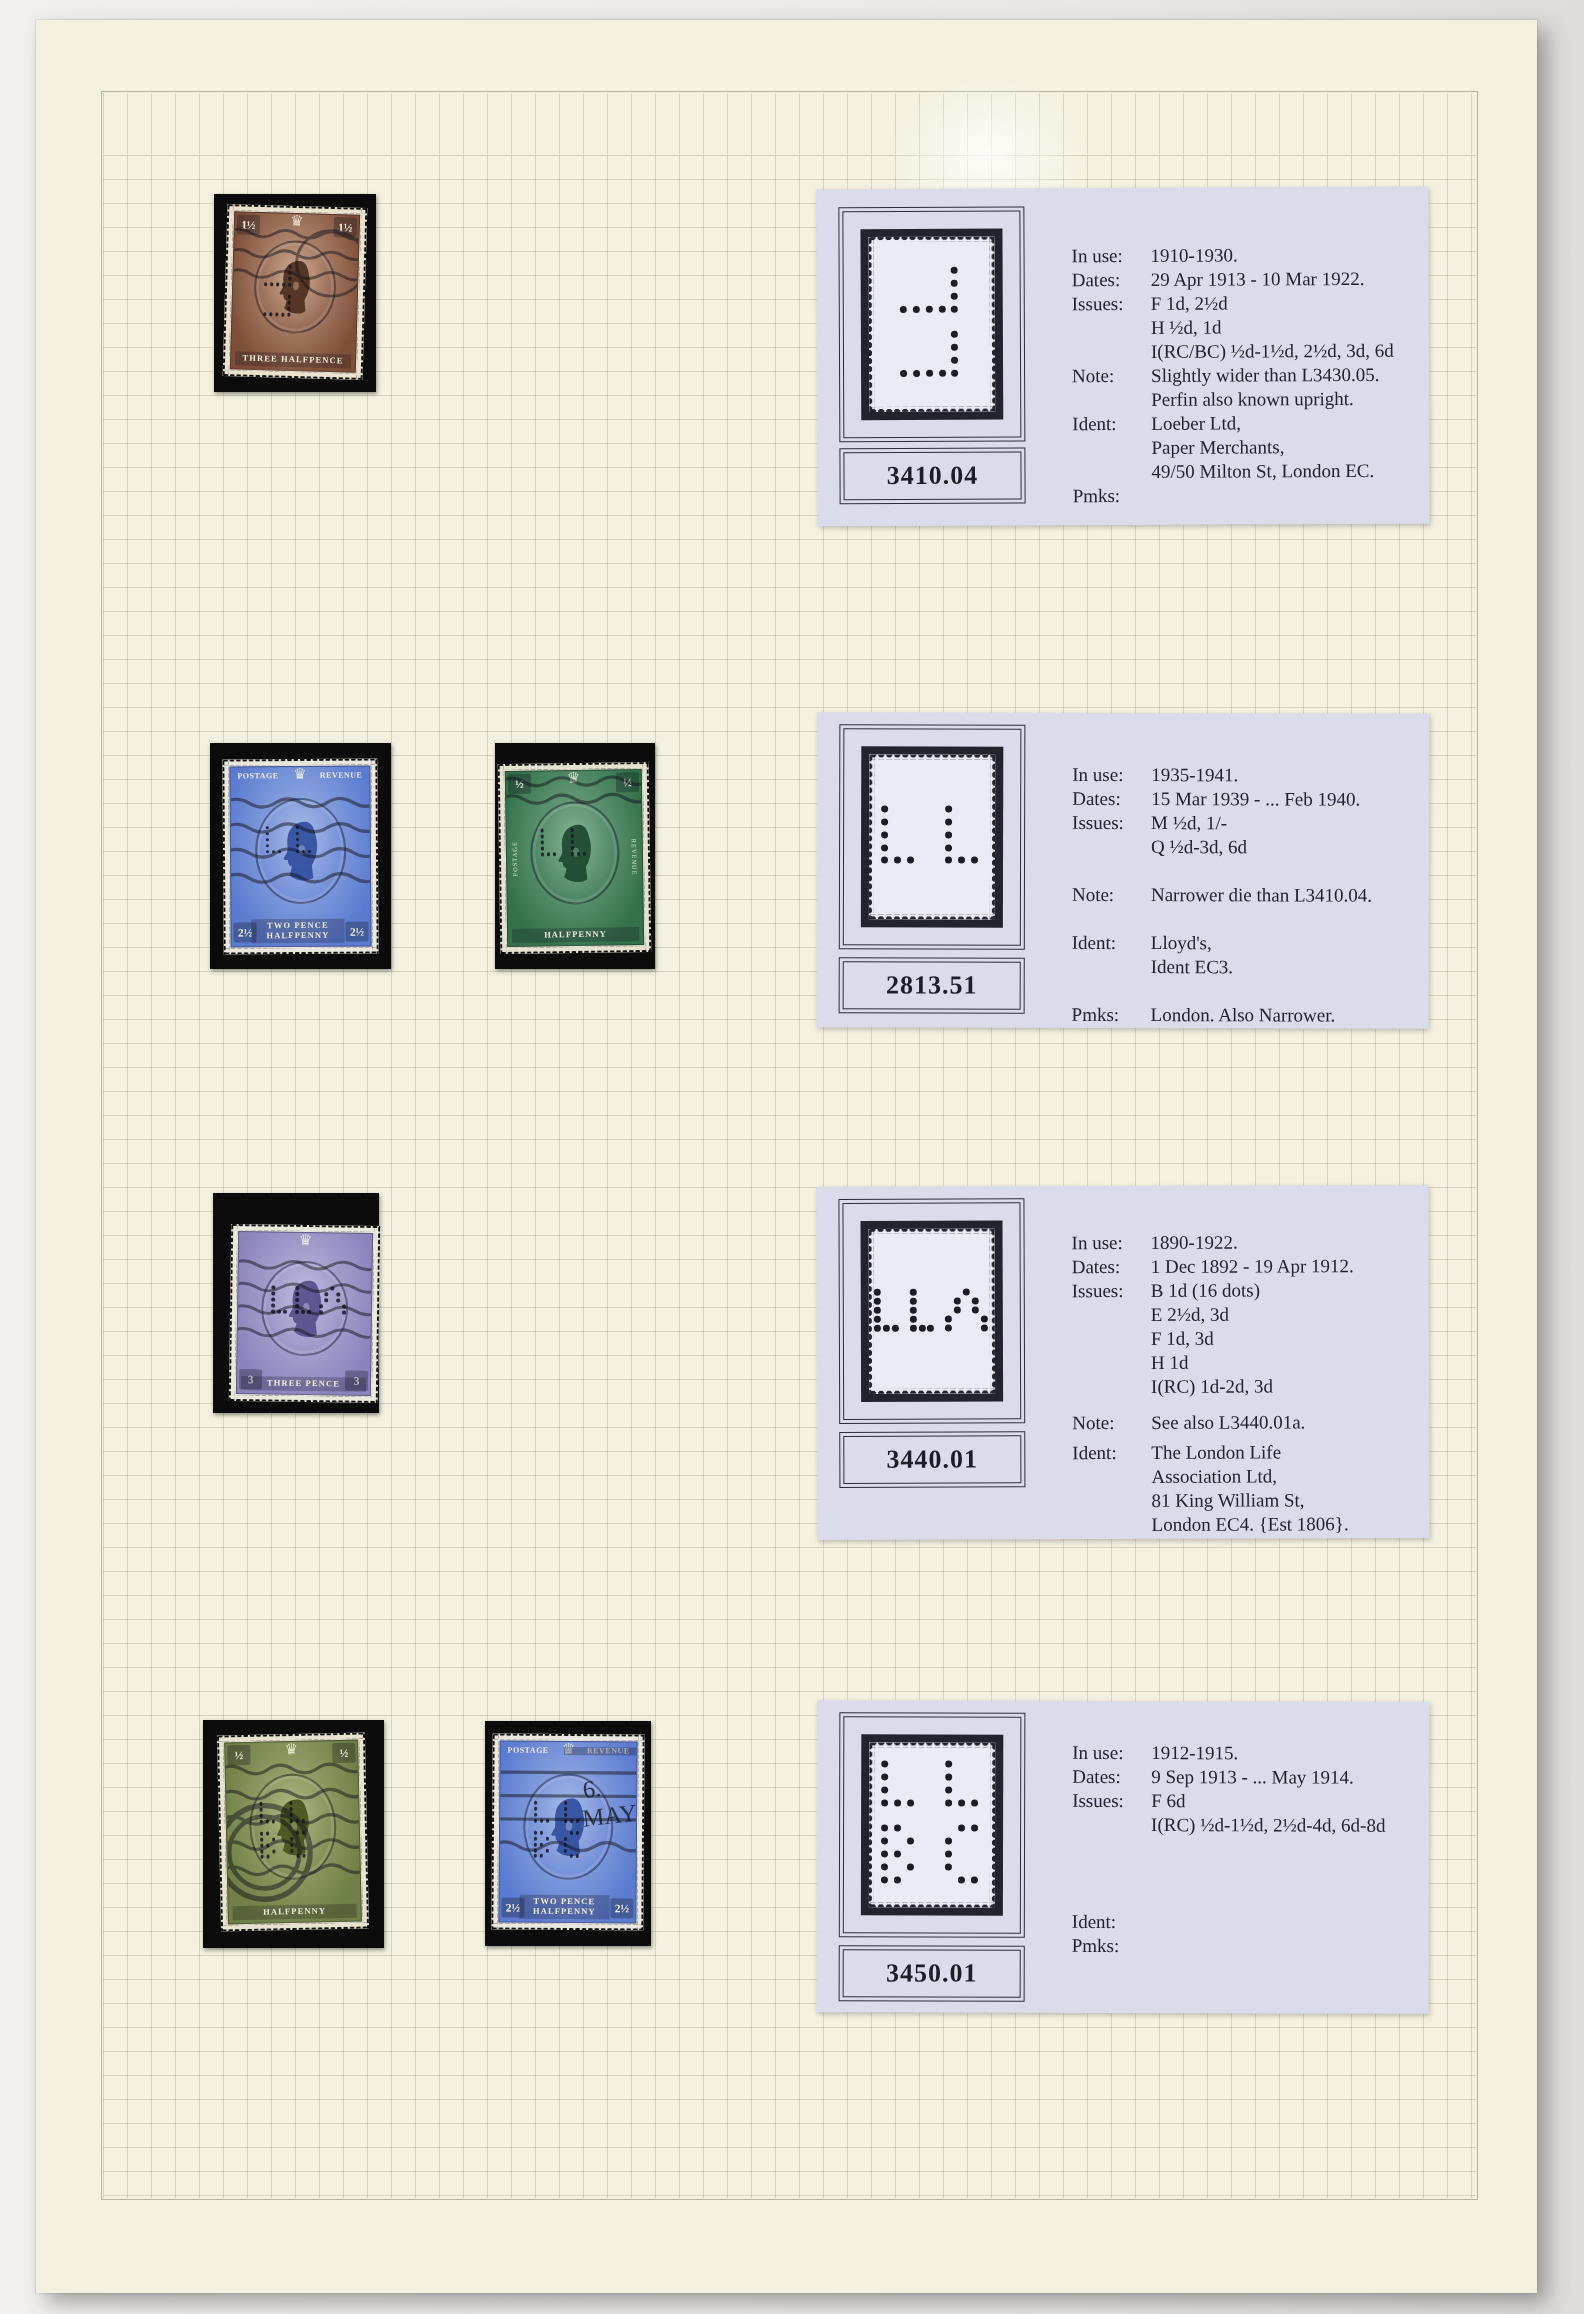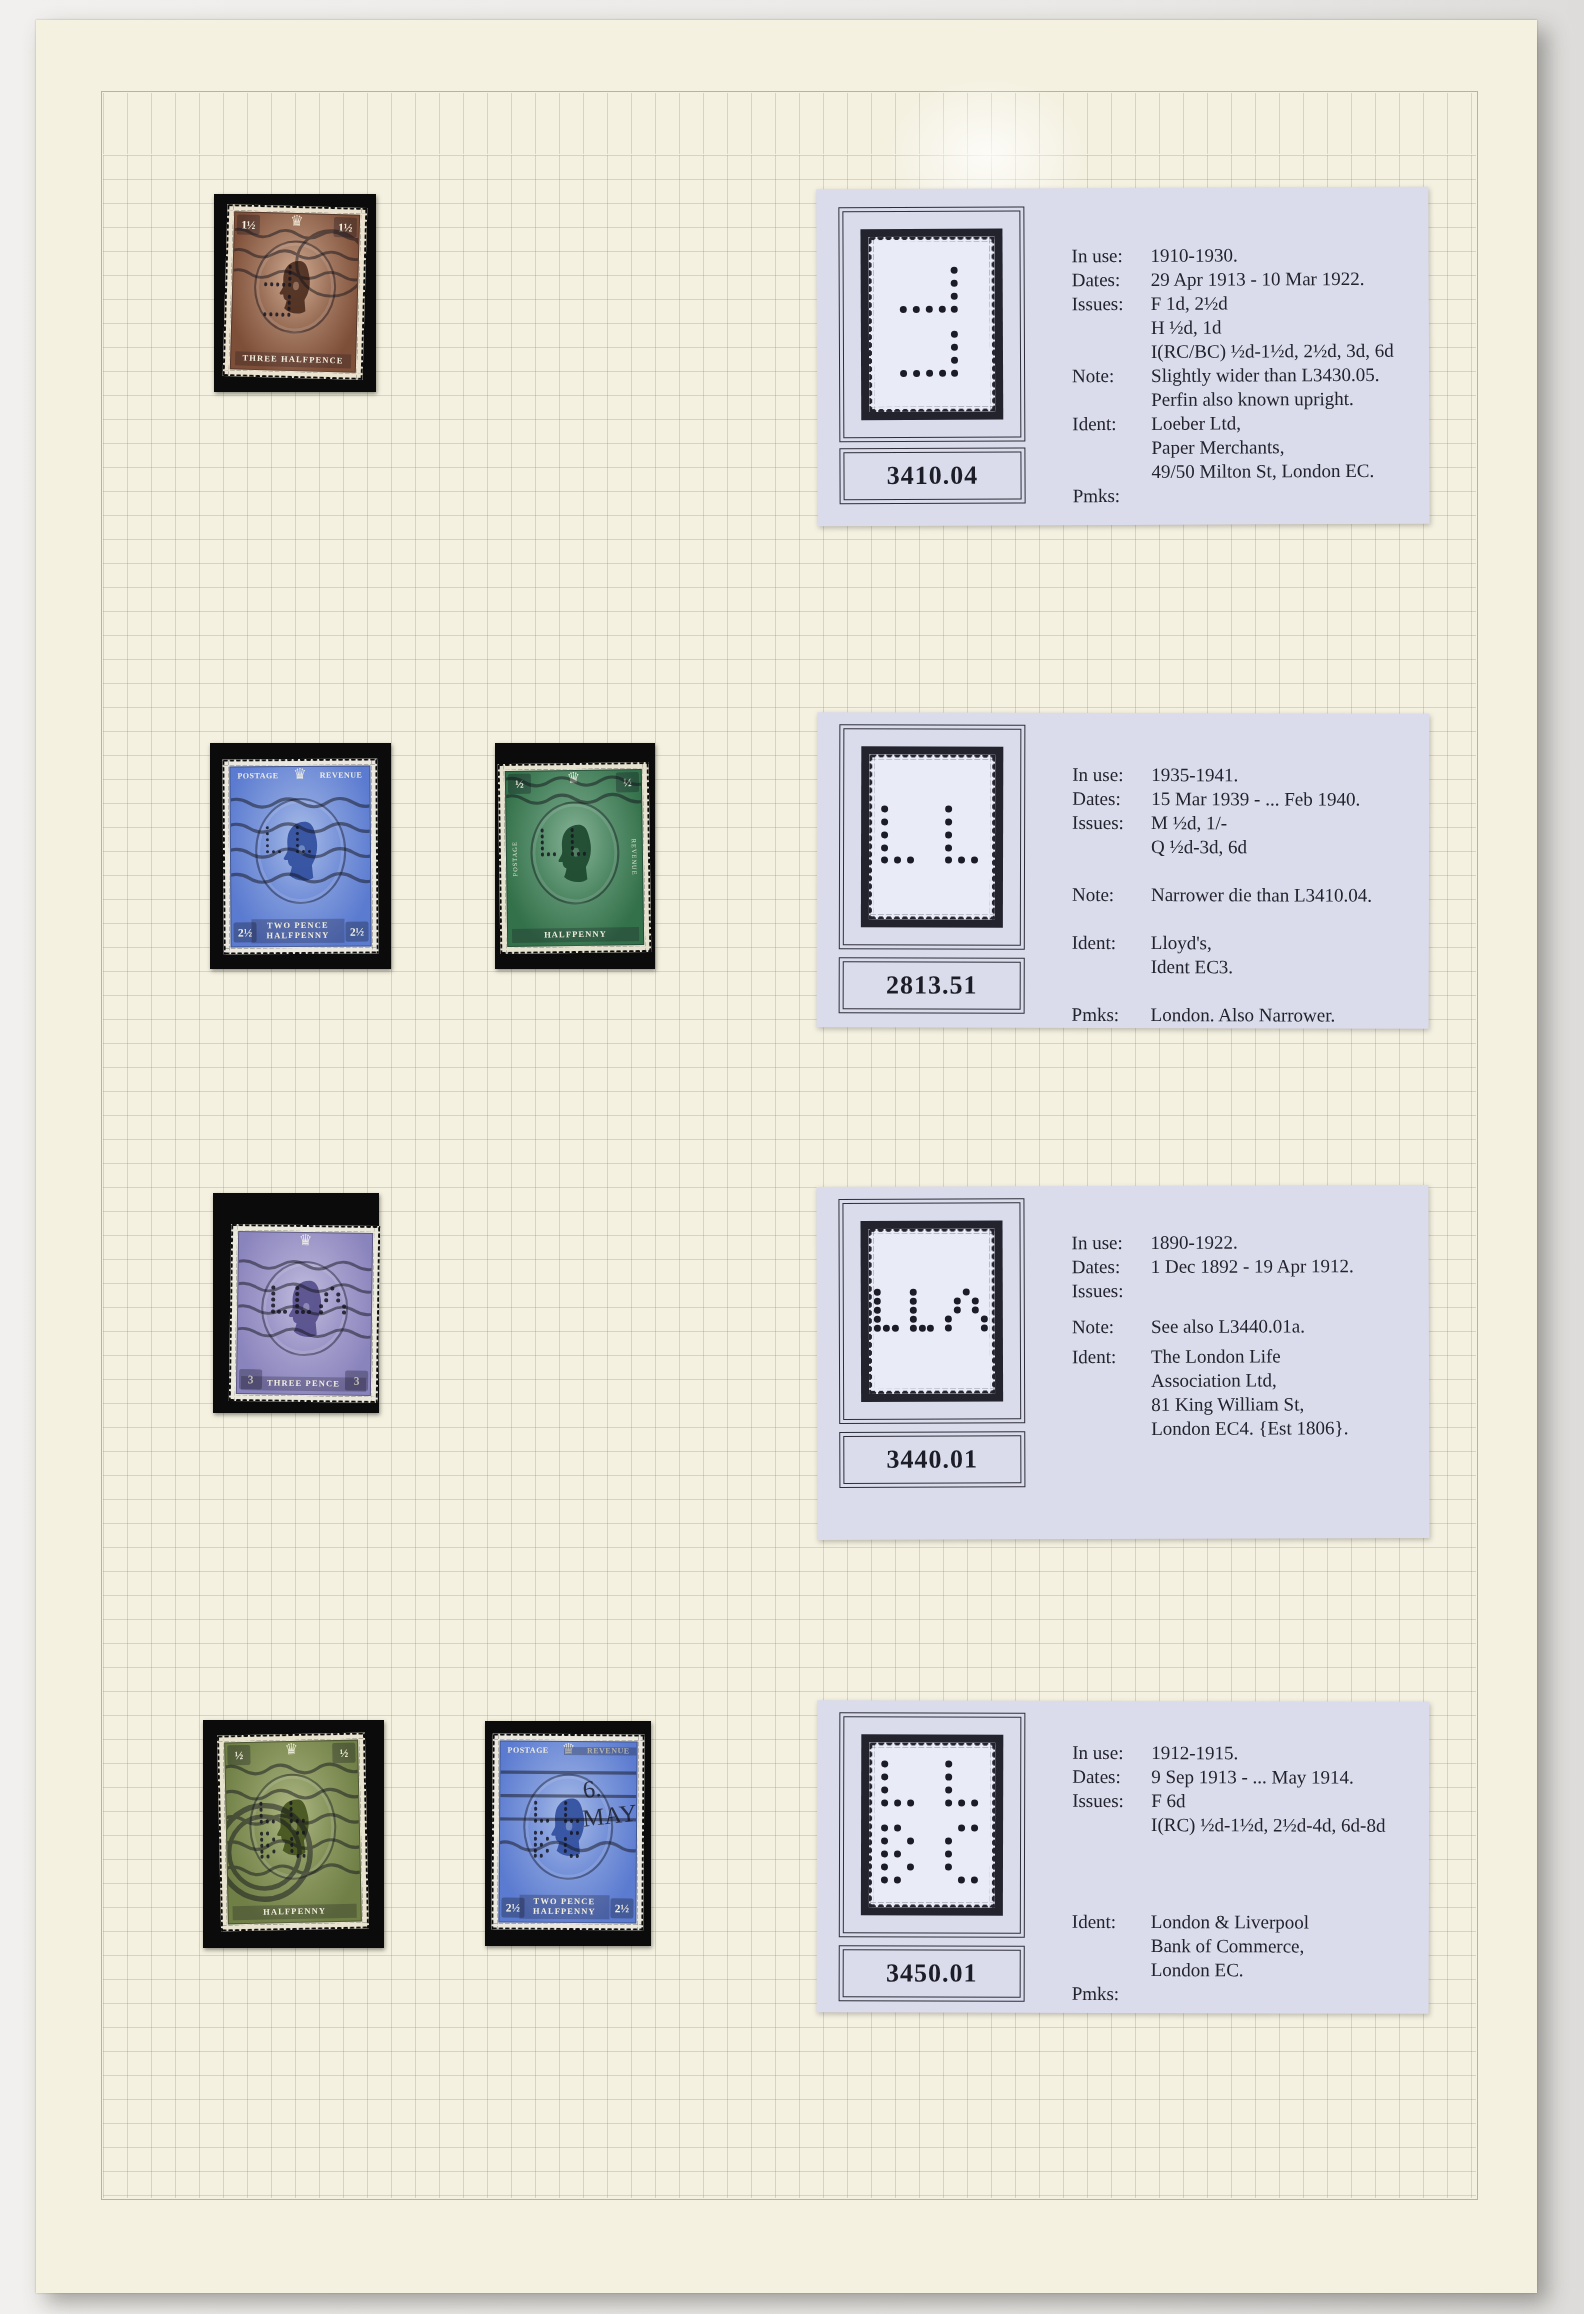--- a/index.html
+++ b/index.html
@@ -701,20 +701,27 @@
           </div>
         </div>
         <div class="frow">
           <span class="flabel">Dates:</span>
           <div class="fvalue">
             <div>1 Dec 1892 - 19 Apr 1912.</div>
           </div>
         </div>
         <div class="frow">
           <span class="flabel">Issues:</span>
+          <div class="fvalue">
+            <div>B 1d (16 dots)</div>
+            <div>E 2½d, 3d</div>
+            <div>F 1d, 3d</div>
+            <div>H 1d</div>
+            <div>I(RC) 1d-2d, 3d</div>
+          </div>
         </div>
         <div class="frow" style="margin-top: 12px;">
           <span class="flabel">Note:</span>
           <div class="fvalue">
             <div>See also L3440.01a.</div>
           </div>
         </div>
         <div class="frow" style="margin-top: 6px;">
           <span class="flabel">Ident:</span>
           <div class="fvalue">
@@ -791,25 +798,20 @@
         </div>
         <div class="frow">
           <span class="flabel">Issues:</span>
           <div class="fvalue">
             <div>F 6d</div>
             <div>I(RC) ½d-1½d, 2½d-4d, 6d-8d</div>
           </div>
         </div>
         <div class="frow" style="margin-top: 73px;">
           <span class="flabel">Ident:</span>
-          <div class="fvalue">
-            <div>London &amp; Liverpool</div>
-            <div>Bank of Commerce,</div>
-            <div>London EC.</div>
-          </div>
         </div>
         <div class="frow">
           <span class="flabel">Pmks:</span>
           <div class="fvalue"></div>
         </div>
       </div>
   </div>
 </div>
 
 

